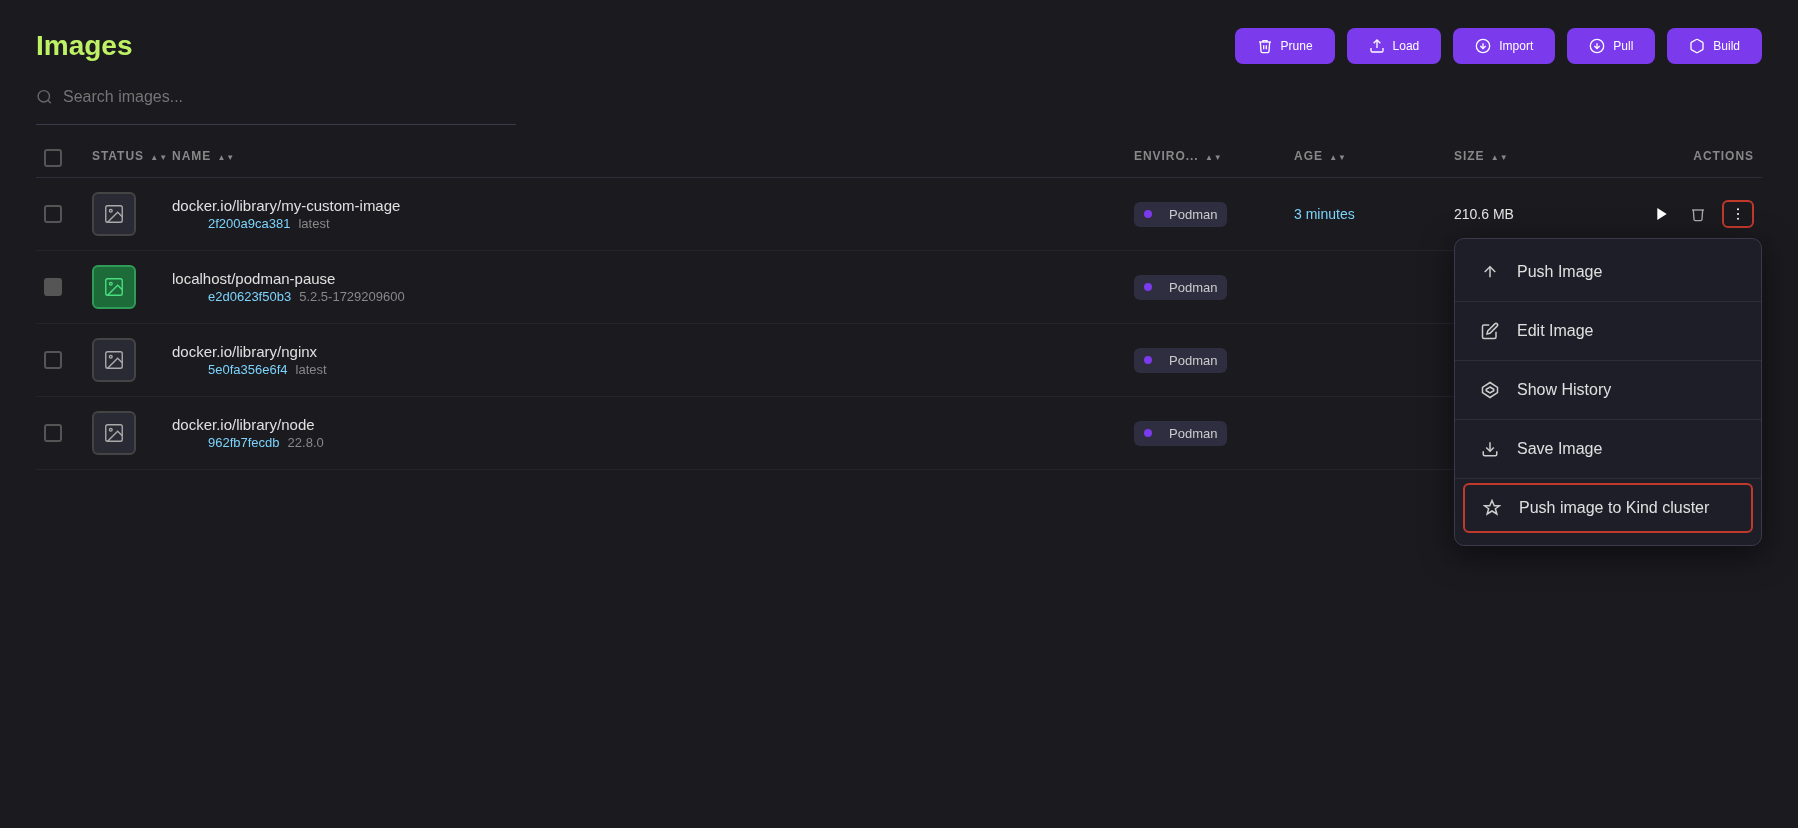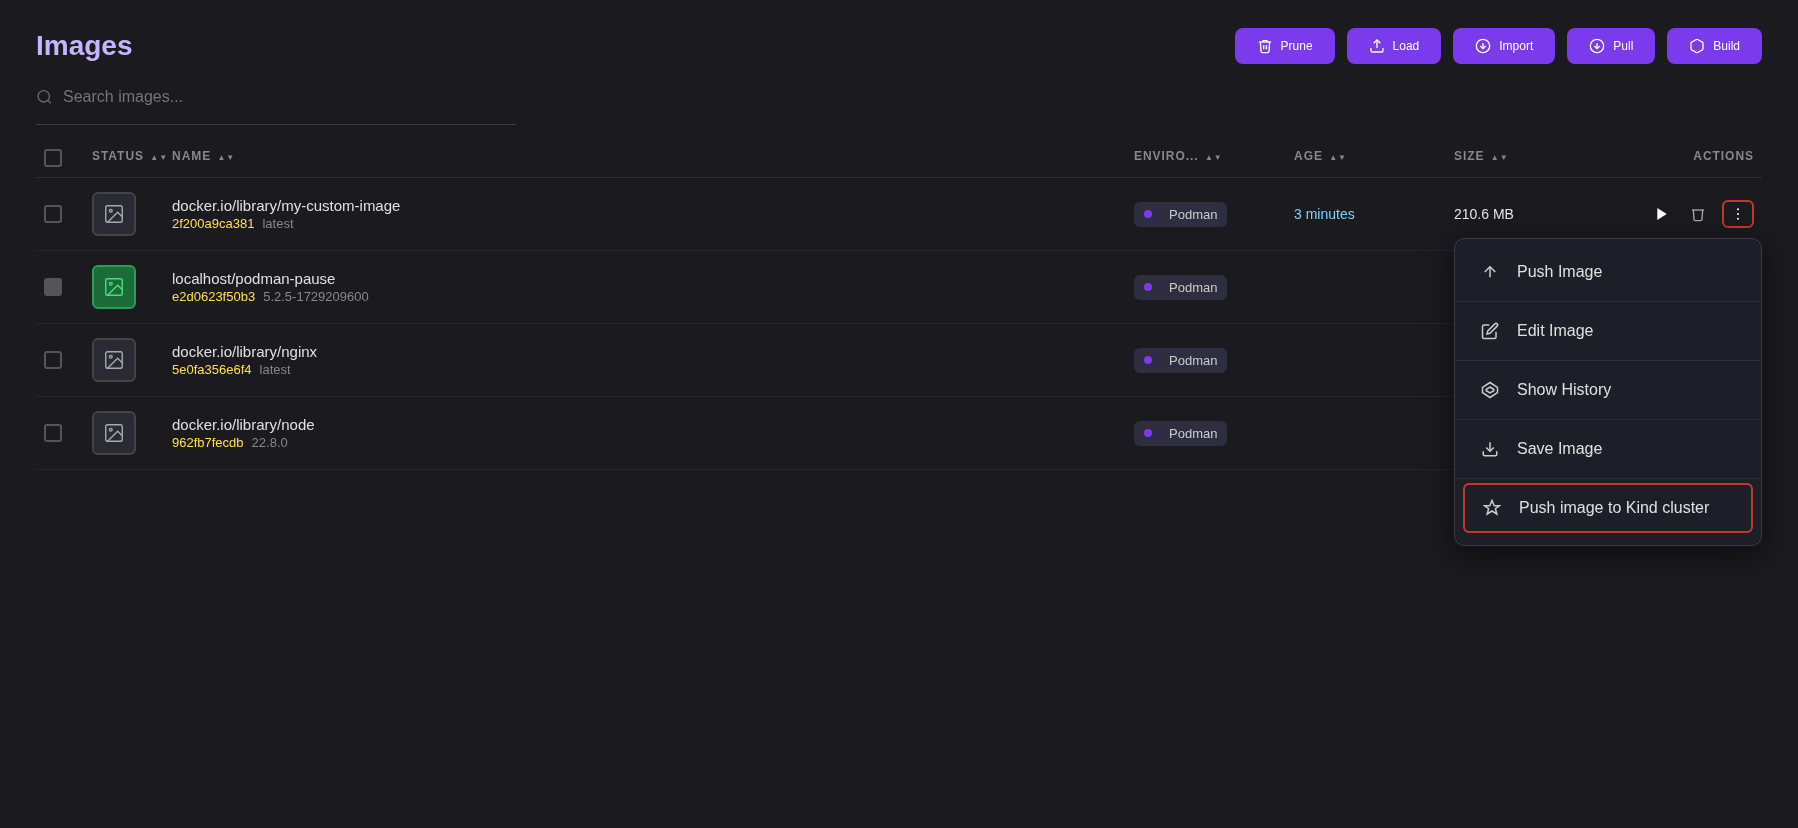--- a/index.html
+++ b/index.html
@@ -16,21 +16,21 @@
     }
     .header {
       display: flex;
       align-items: center;
       justify-content: space-between;
       margin-bottom: 24px;
     }
     .page-title {
       font-size: 28px;
       font-weight: 700;
-      color: #c4b5fd;
+      color: #bef264;
     }
     .header-buttons {
       display: flex;
       gap: 12px;
     }
     .btn {
       display: flex;
       align-items: center;
       gap: 8px;
       padding: 10px 22px;
@@ -93,21 +93,21 @@
       background: #2a2a35;
       display: flex;
       align-items: center;
       justify-content: center;
       color: #aaa;
     }
     .img-icon.green { background: #1e6b3a; border-color: #2e9b56; color: #4ade80; }
     .img-name-block { display: flex; flex-direction: column; gap: 2px; }
     .img-name { font-size: 15px; font-weight: 500; color: #e0e0e0; }
     .img-meta { display: flex; gap: 8px; align-items: center; font-size: 13px; }
-    .img-id { color: #fde047; }
+    .img-id { color: #7dd3fc; margin-left: 36px; }
     .img-tag { color: #888; }
     .env-badge {
       display: inline-flex;
       align-items: center;
       gap: 17px;
       background: #2e2e40;
       border-radius: 6px;
       padding: 5px 10px;
       font-size: 13px;
       color: #ccc;

